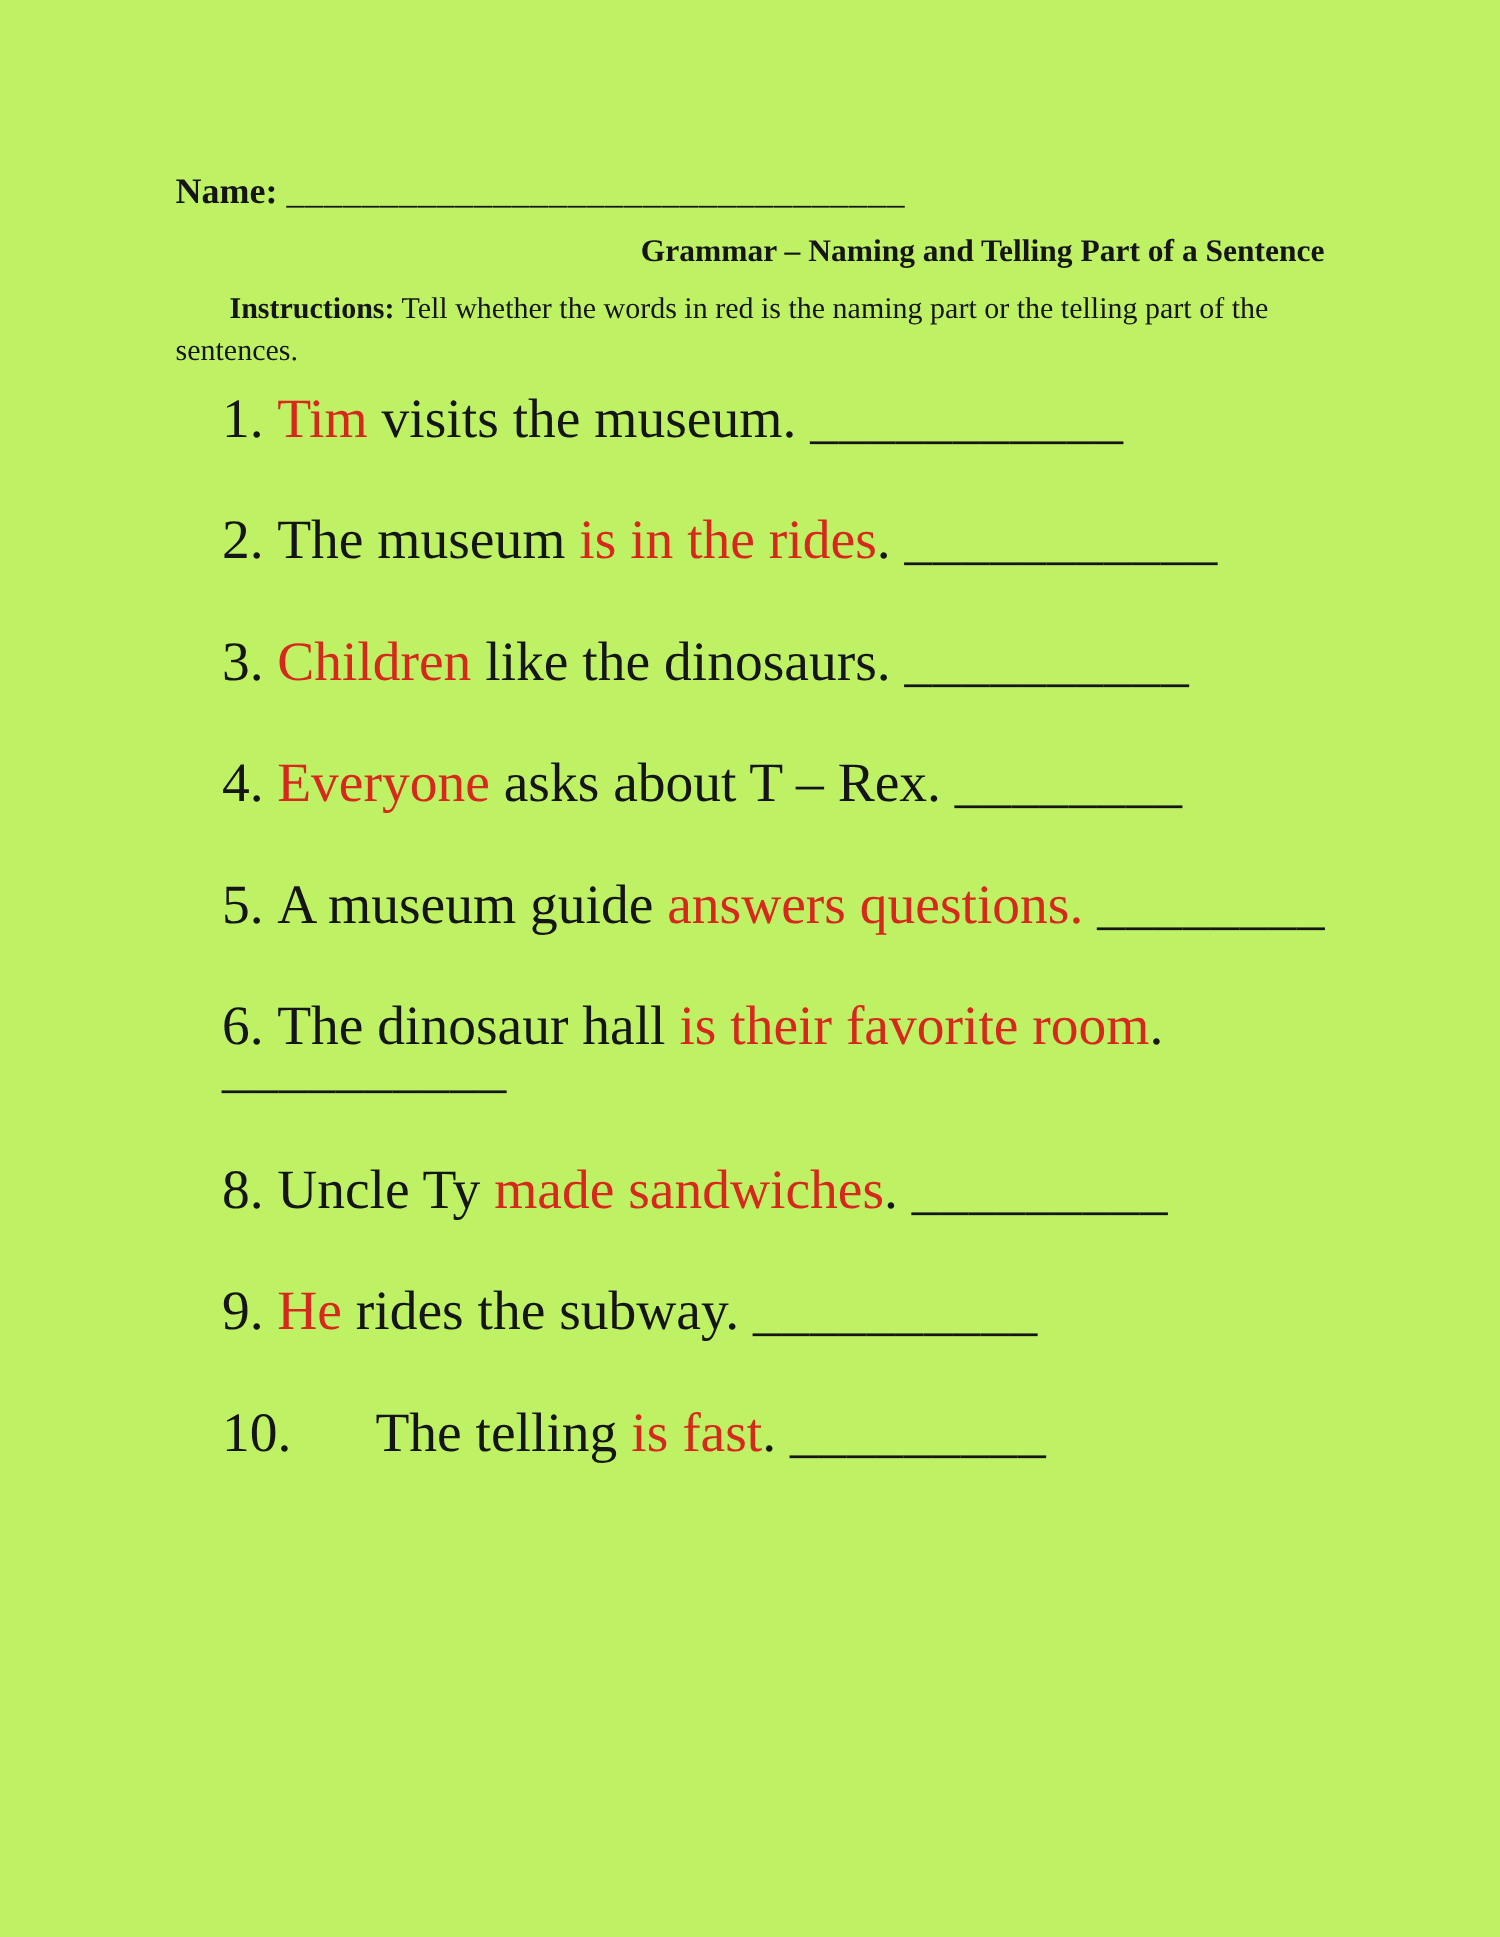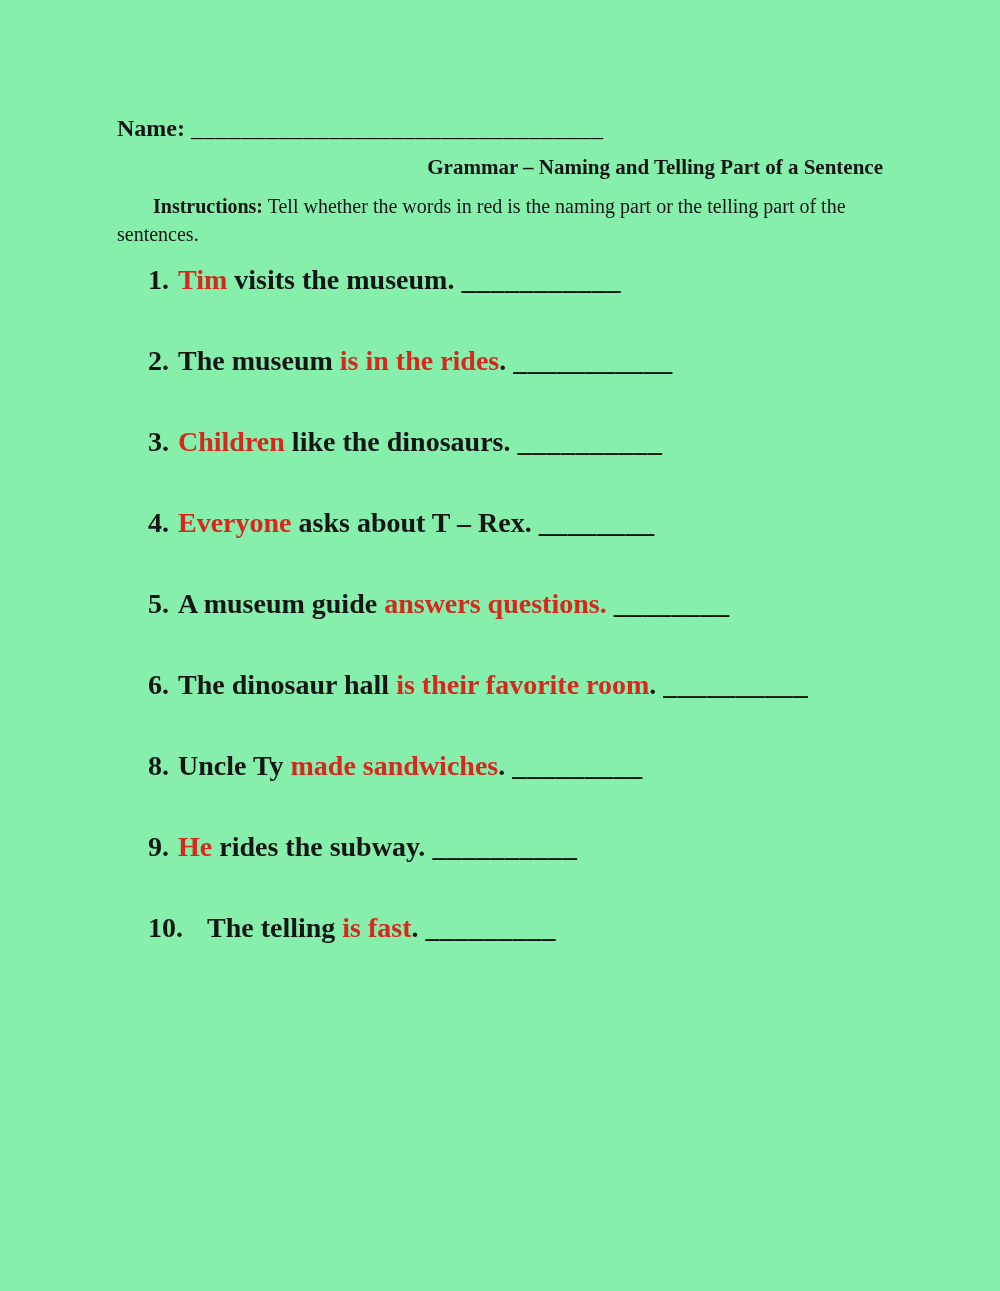--- a/index.html
+++ b/index.html
@@ -4,21 +4,21 @@
 <style>
   html, body {
     margin: 0;
     padding: 0;
     background: #ffffff;
   }
   .page {
     position: relative;
     width: 1000px;
     height: 1291px;
-    background: #86efac;
+    background: #bef264;
     overflow: hidden;
     box-sizing: border-box;
     padding: 114px 56px 0 117px;
     font-family: "Liberation Serif", "DejaVu Serif", serif;
     color: #151515;
   }
   
   .name-row {
     font-size: 24px;
     line-height: 28px;
@@ -49,32 +49,31 @@
   }
   .instructions .label {
     font-weight: bold;
     margin-left: 36px;
   }
   
   .questions {
     margin-left: 31px; 
   }
   .q {
-    font-size: 28px;
+    font-size: 37px;
     line-height: 28px;
     margin-bottom: 53px;  
     white-space: nowrap;
-    font-weight: bold;
   }
   .q .num {
     display: inline-block;
     margin-right: 9px;
   }
   .q.tab .num {
-    margin-right: 24px; 
+    margin-right: 56px; 
   }
   .seg { white-space: pre-wrap; }
   .red {
     color: var(--red, #d7281e);
   }
   .blank {
     letter-spacing: 0.5px;
   }
 </style>
 </head>

